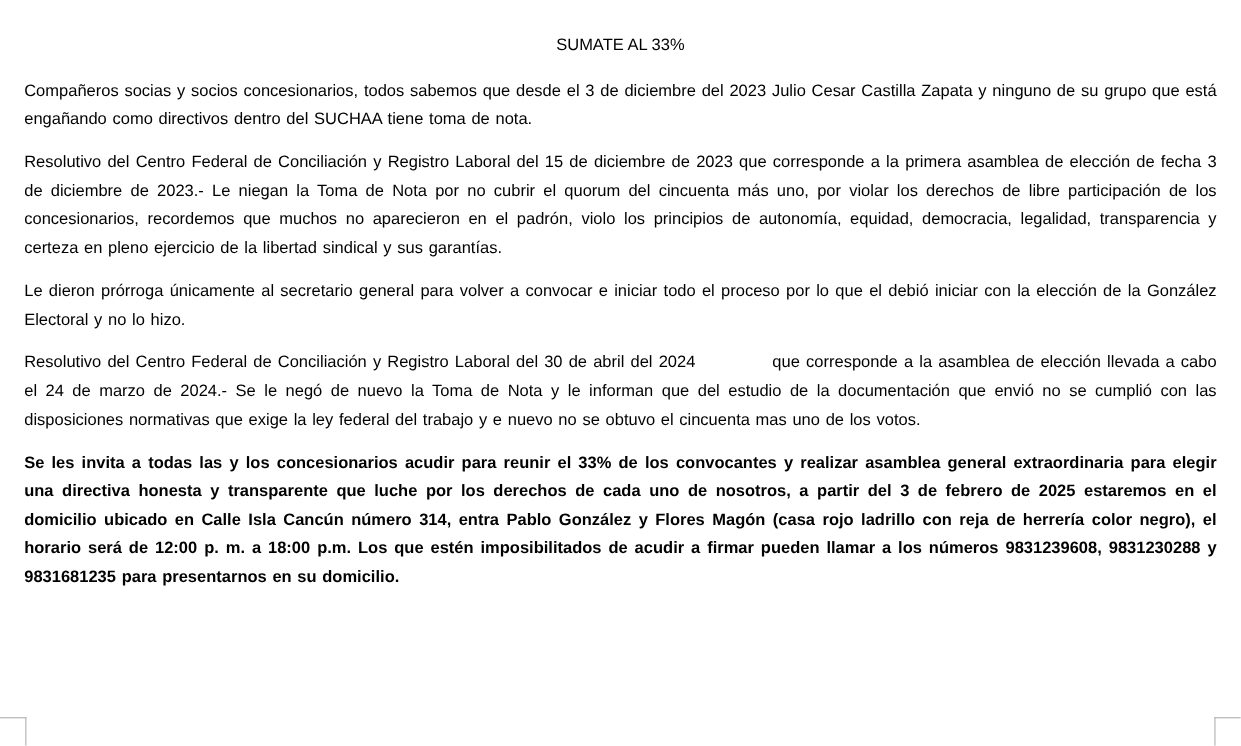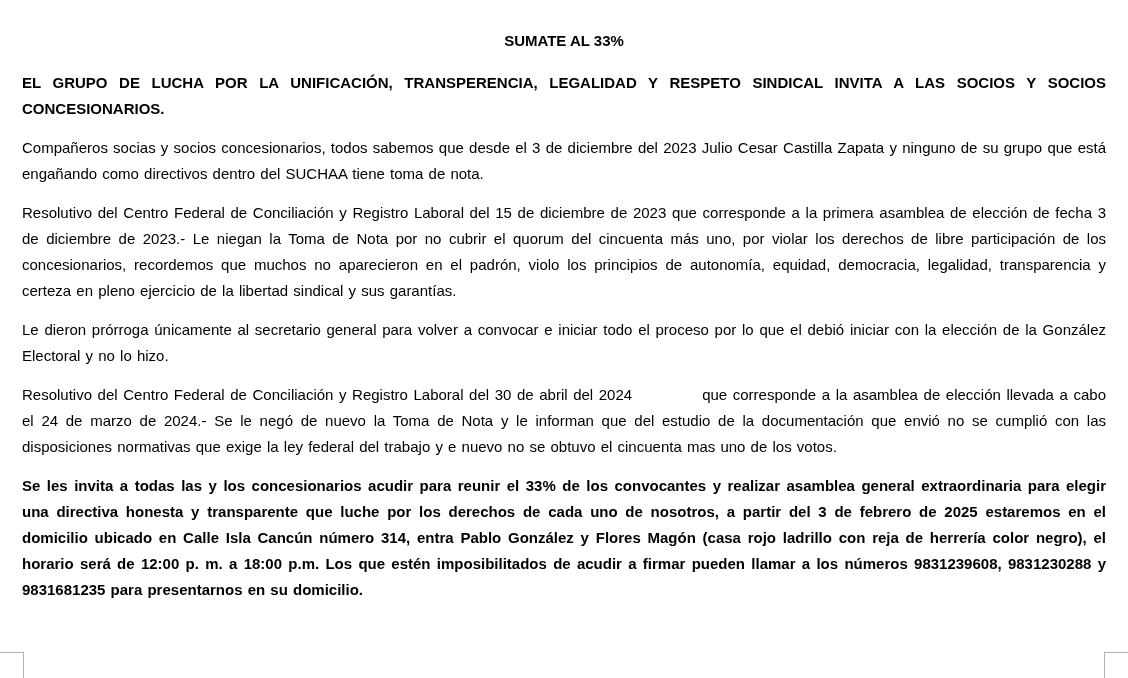--- a/index.html
+++ b/index.html
@@ -21,21 +21,21 @@
     top: 0; left: 0;
     width: 1128px;
     height: 678px;
     box-sizing: border-box;
     padding: 28px 22px 0 22px;
     background: #ffffff;
   }
   .doc-title {
     font-size: 15px;
     line-height: 26px;
-    font-weight: bold;
+    font-weight: normal;
     text-align: center;
     margin: 0 0 16px 0;
   }
   .para {
     font-size: 15px;
     line-height: 26px;
     text-align: justify;
     margin: 0 0 13px 0;
     word-spacing: 1px;
   }
@@ -66,21 +66,20 @@
     border-left: 1px solid #b0b0b0;
   }
 </style>
 </head>
 <body>
 
 <div class="page">
 
   <h1 class="doc-title">SUMATE AL 33%</h1>
 
-  <p class="para bold">EL GRUPO DE LUCHA POR LA UNIFICACIÓN, TRANSPERENCIA, LEGALIDAD Y RESPETO SINDICAL INVITA A LAS SOCIOS Y SOCIOS CONCESIONARIOS.</p>
 
   <p class="para">Compañeros socias y socios concesionarios, todos sabemos que desde el 3 de diciembre del 2023 Julio Cesar Castilla Zapata y ninguno de su grupo que está engañando como directivos dentro del SUCHAA tiene toma de nota.</p>
 
   <p class="para">Resolutivo del Centro Federal de Conciliación y Registro Laboral del 15 de diciembre de 2023 que corresponde a la primera asamblea de elección de fecha 3 de diciembre de 2023.- Le niegan la Toma de Nota por no cubrir el quorum del cincuenta más uno, por violar los derechos de libre participación de los concesionarios, recordemos que muchos no aparecieron en el padrón, violo los principios de autonomía, equidad, democracia, legalidad, transparencia y certeza en pleno ejercicio de la libertad sindical y sus garantías.</p>
 
   <p class="para">Le dieron prórroga únicamente al secretario general para volver a convocar e iniciar todo el proceso por lo que el debió iniciar con la elección de la González Electoral y no lo hizo.</p>
 
   <p class="para"><span>Resolutivo del Centro Federal de Conciliación y Registro Laboral del 30 de abril del 2024</span><span class="tab-gap"></span><span>que corresponde a la asamblea de elección llevada a cabo el 24 de marzo de 2024.- Se le negó de nuevo la Toma de Nota y le informan que del estudio de la documentación que envió no se cumplió con las disposiciones normativas que exige la ley federal del trabajo y e nuevo no se obtuvo el cincuenta mas uno de los votos.</span></p>
 
   <p class="para bold">Se les invita a todas las y los concesionarios acudir para reunir el 33% de los convocantes y realizar asamblea general extraordinaria para elegir una directiva honesta y transparente que luche por los derechos de cada uno de nosotros, a partir del 3 de febrero de 2025 estaremos en el domicilio ubicado en Calle Isla Cancún número 314, entra Pablo González y Flores Magón (casa rojo ladrillo con reja de herrería color negro), el horario será de 12:00 p. m. a 18:00 p.m. Los que estén imposibilitados de acudir a firmar pueden llamar a los números 9831239608, 9831230288 y 9831681235 para presentarnos en su domicilio.</p>

